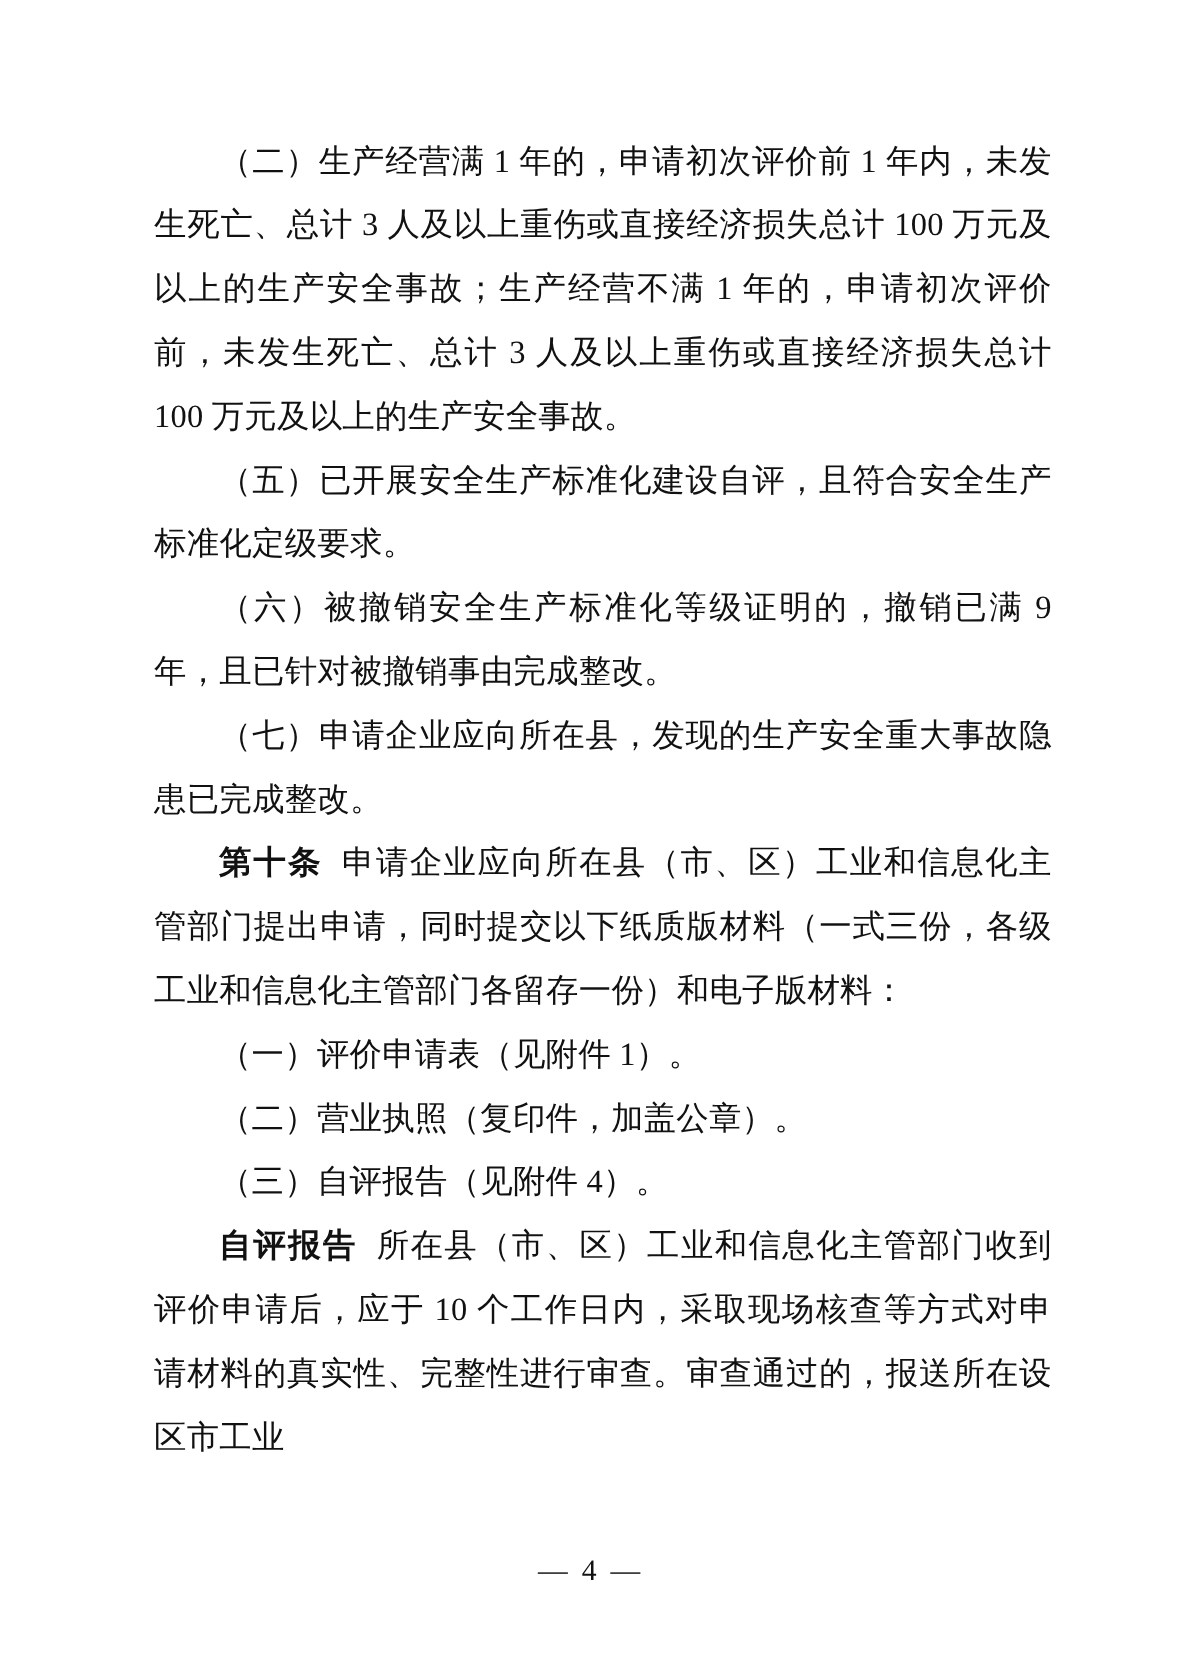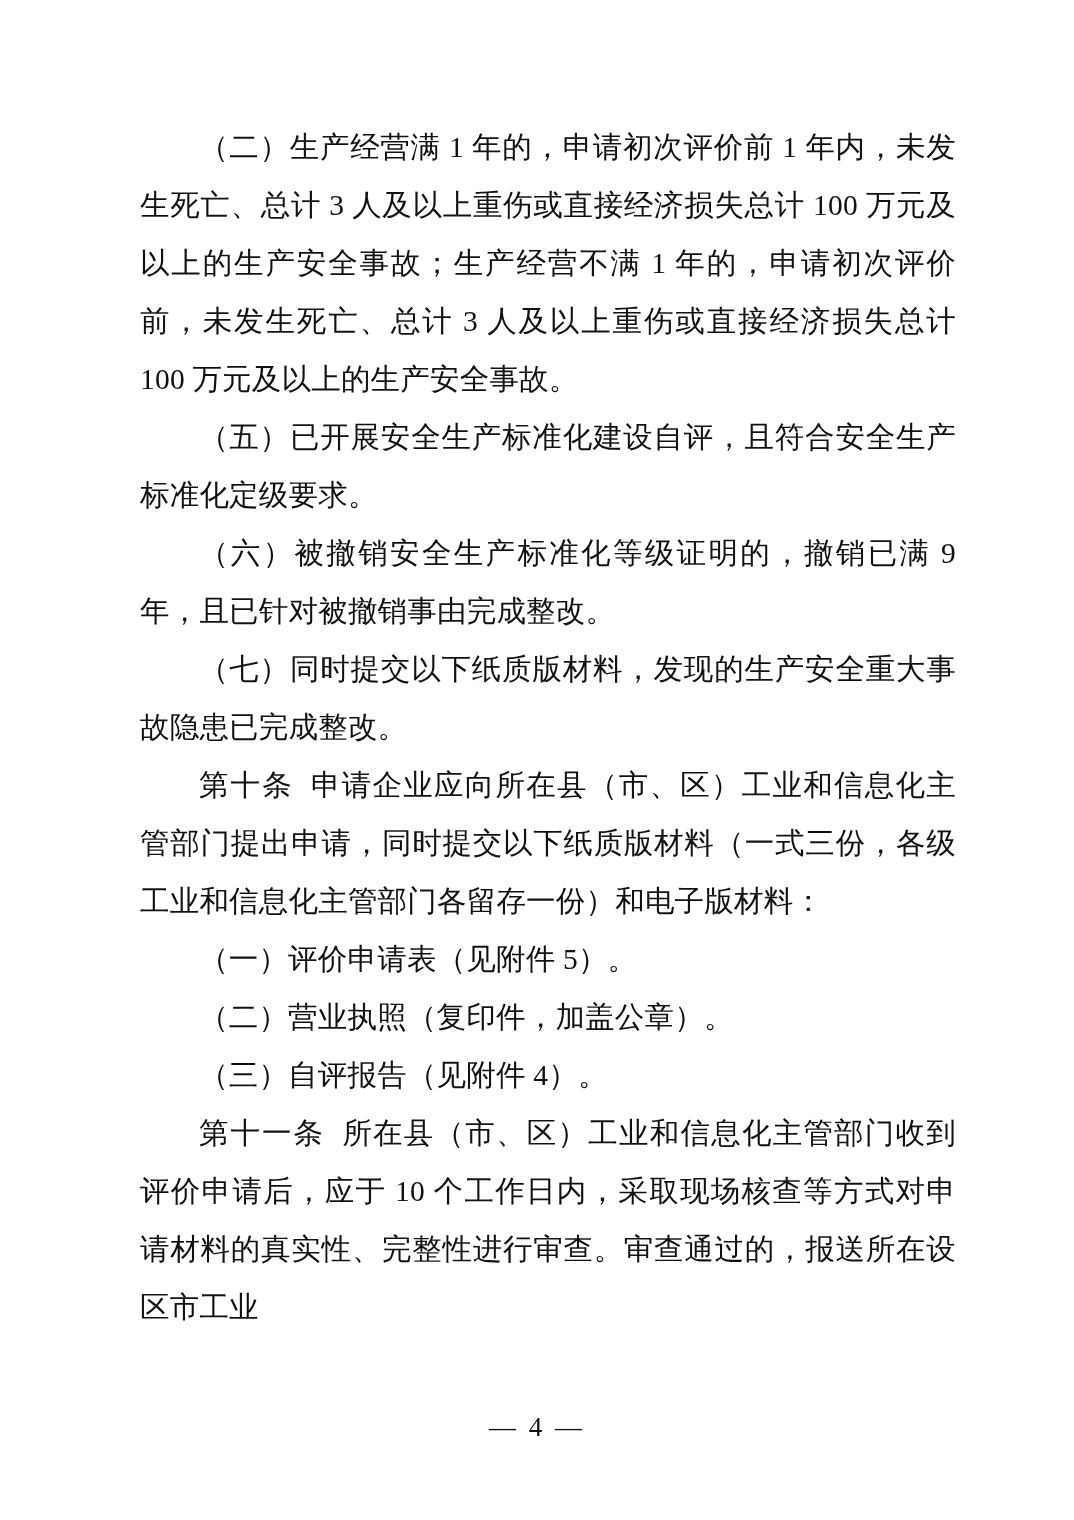--- a/index.html
+++ b/index.html
@@ -30,21 +30,21 @@
     text-justify: inter-ideograph;
     letter-spacing: 0.2px;
   }
   p.para {
     margin: 0;
     text-indent: 2em;
     font-size: 29.5px;
     line-height: 58px;
   }
   .lead {
-    font-weight: normal;
+    font-weight: bold;
     letter-spacing: 1px;
   }
   .lead-spacer {
     display: inline-block;
     width: 0.55em;
   }
   .footer {
     position: absolute;
     left: 0;
     top: 1412px;
@@ -66,30 +66,30 @@
   <div class="body-text">
 
     <p class="para">（二）生产经营满 1 年的，申请初次评价前 1 年内，未发生死亡、总计 3 人及以上重伤或直接经济损失总计 100 万元及以上的生产安全事故；生产经营不满 1 年的，申请初次评价前，未发生死亡、总计 3 人及以上重伤或直接经济损失总计 100 万元及以上的生产安全事故。</p>
 
 
 
     <p class="para">（五）已开展安全生产标准化建设自评，且符合安全生产标准化定级要求。</p>
 
     <p class="para">（六）被撤销安全生产标准化等级证明的，撤销已满 9 年，且已针对被撤销事由完成整改。</p>
 
-    <p class="para">（七）同时提交以下纸质版材料，发现的生产安全重大事故隐患已完成整改。</p>
+    <p class="para">（七）申请企业应向所在县，发现的生产安全重大事故隐患已完成整改。</p>
 
     <p class="para"><span class="lead">第十条</span><span class="lead-spacer"></span><span>申请企业应向所在县（市、区）工业和信息化主管部门提出申请，同时提交以下纸质版材料（一式三份，各级工业和信息化主管部门各留存一份）和电子版材料：</span></p>
 
-    <p class="para">（一）评价申请表（见附件 5）。</p>
+    <p class="para">（一）评价申请表（见附件 1）。</p>
 
     <p class="para">（二）营业执照（复印件，加盖公章）。</p>
 
     <p class="para">（三）自评报告（见附件 4）。</p>
 
-    <p class="para"><span class="lead">第十一条</span><span class="lead-spacer"></span><span>所在县（市、区）工业和信息化主管部门收到评价申请后，应于 10 个工作日内，采取现场核查等方式对申请材料的真实性、完整性进行审查。审查通过的，报送所在设区市工业</span></p>
+    <p class="para"><span class="lead">自评报告</span><span class="lead-spacer"></span><span>所在县（市、区）工业和信息化主管部门收到评价申请后，应于 10 个工作日内，采取现场核查等方式对申请材料的真实性、完整性进行审查。审查通过的，报送所在设区市工业</span></p>
 
   </div>
 </div>
 
 <div class="footer">
   <span class="pg">— 4 —</span>
 </div>
 
 </body></html>

